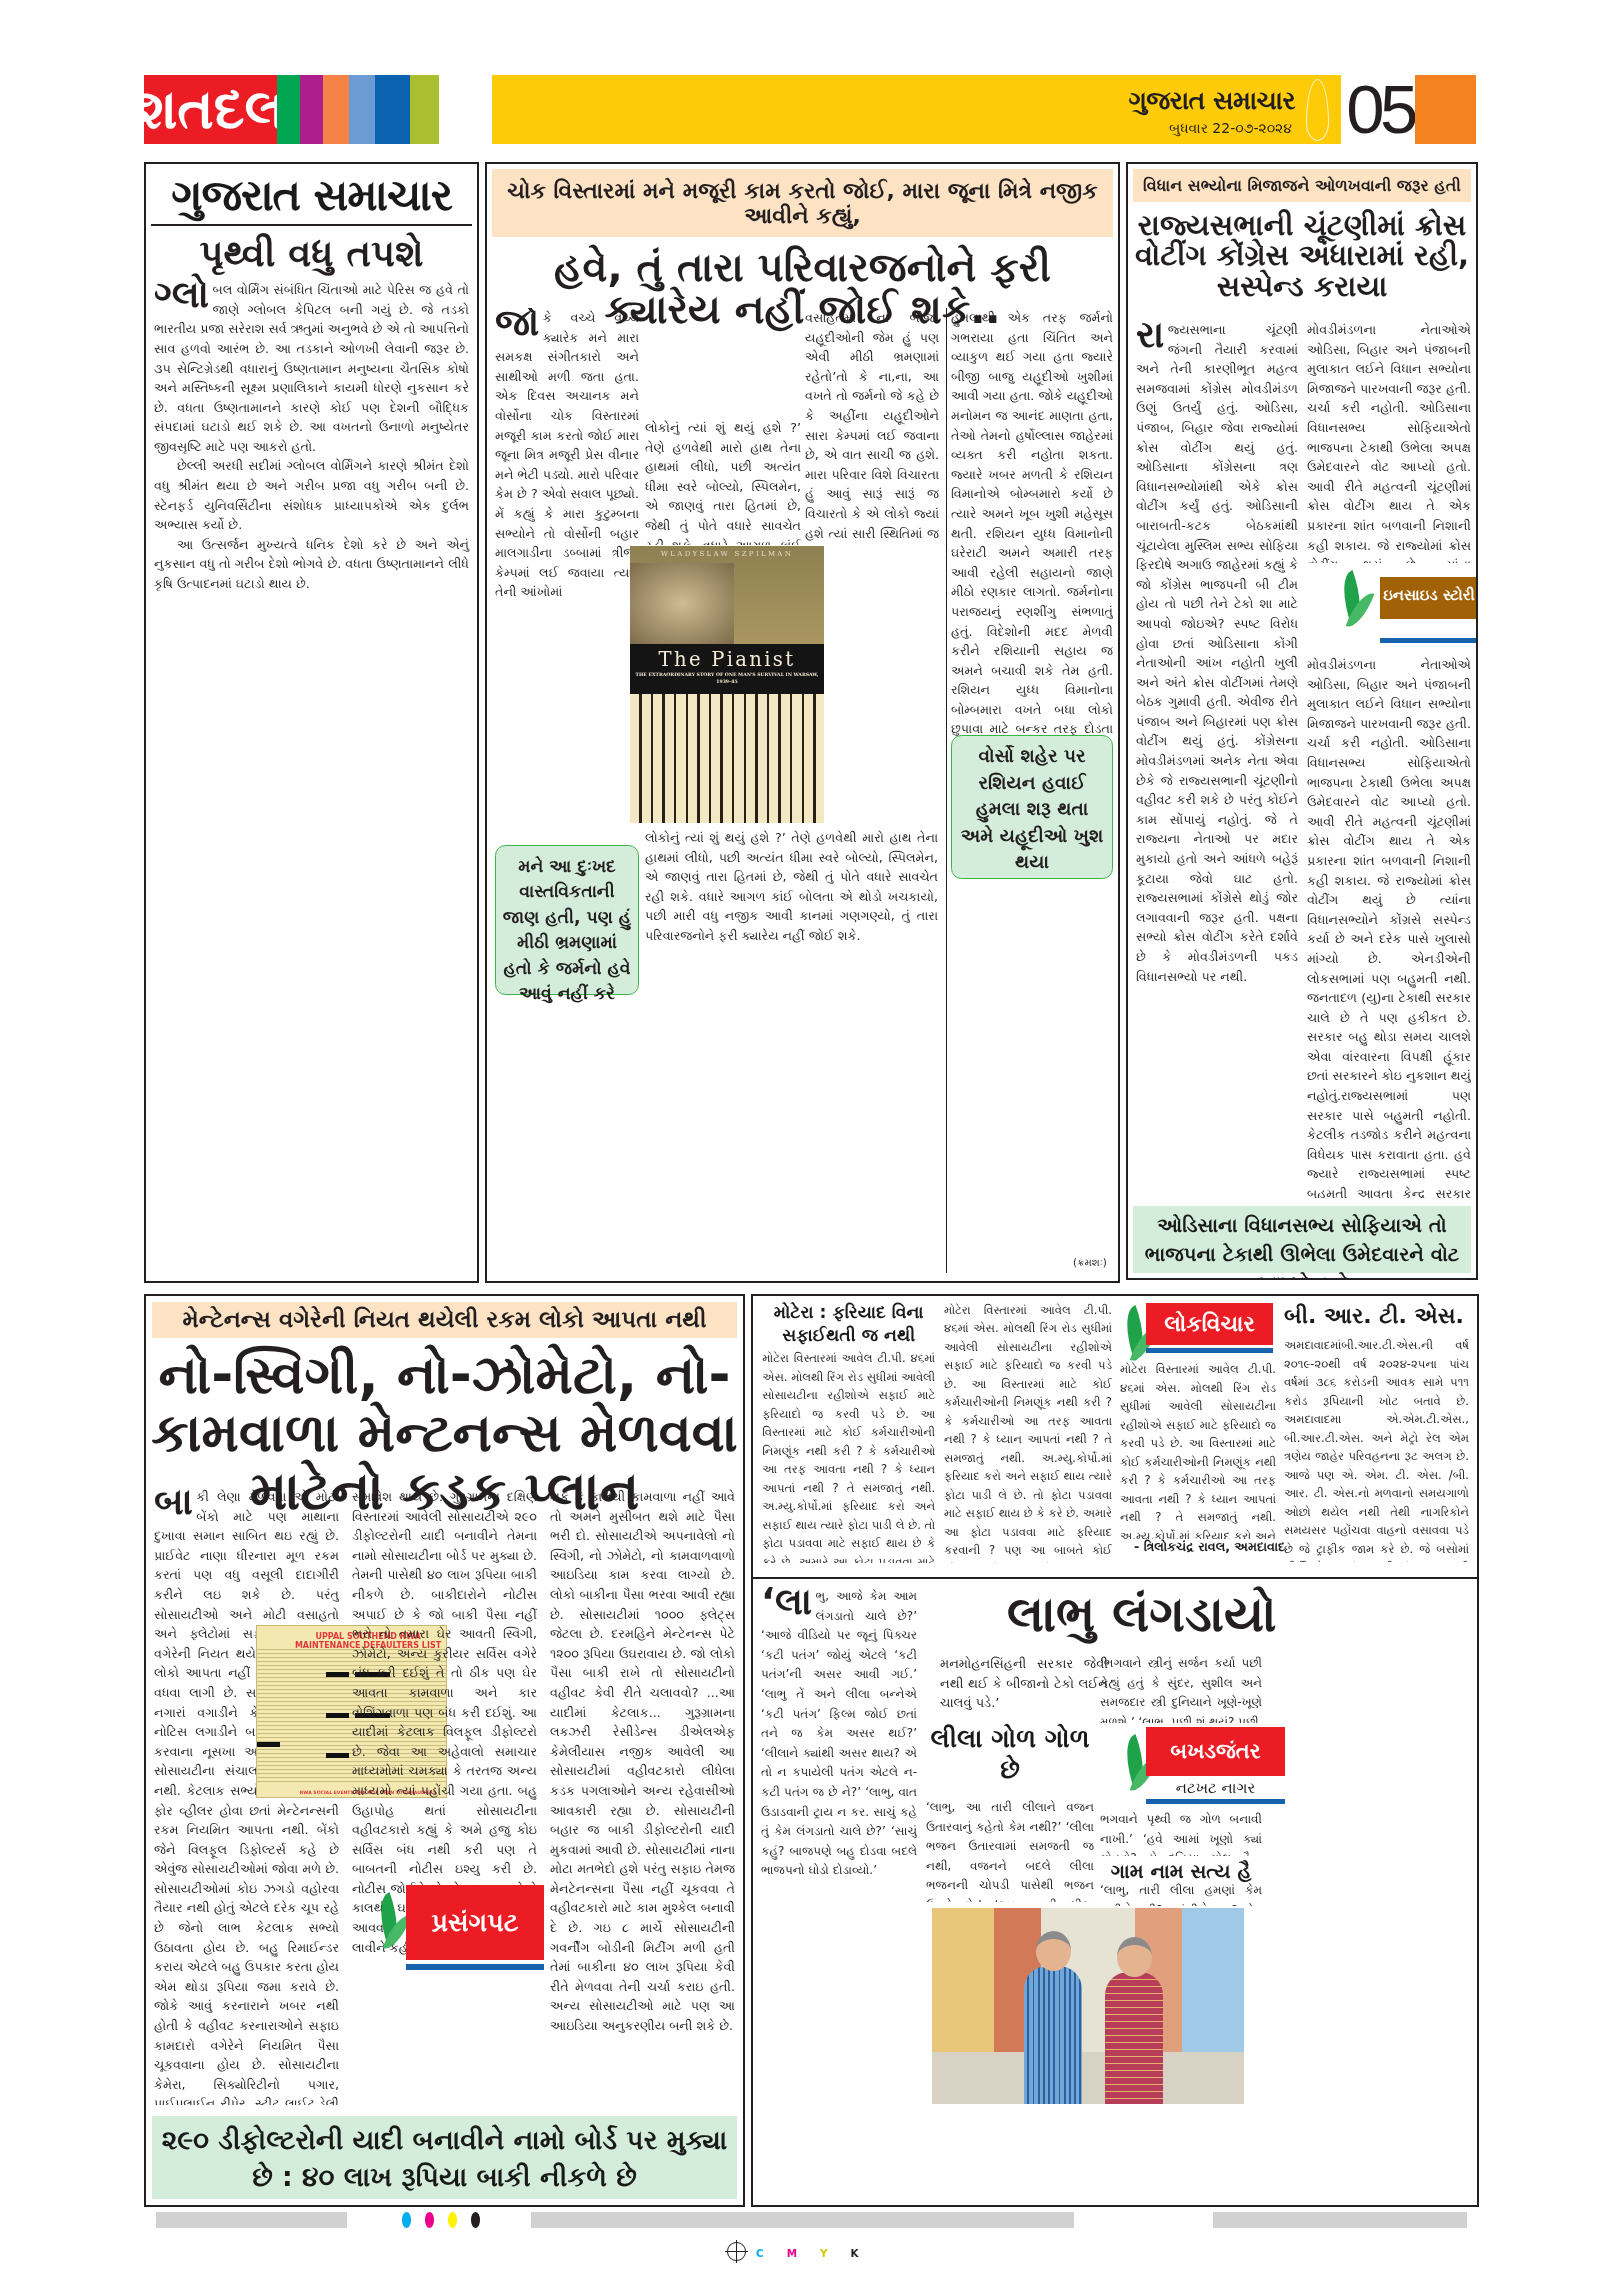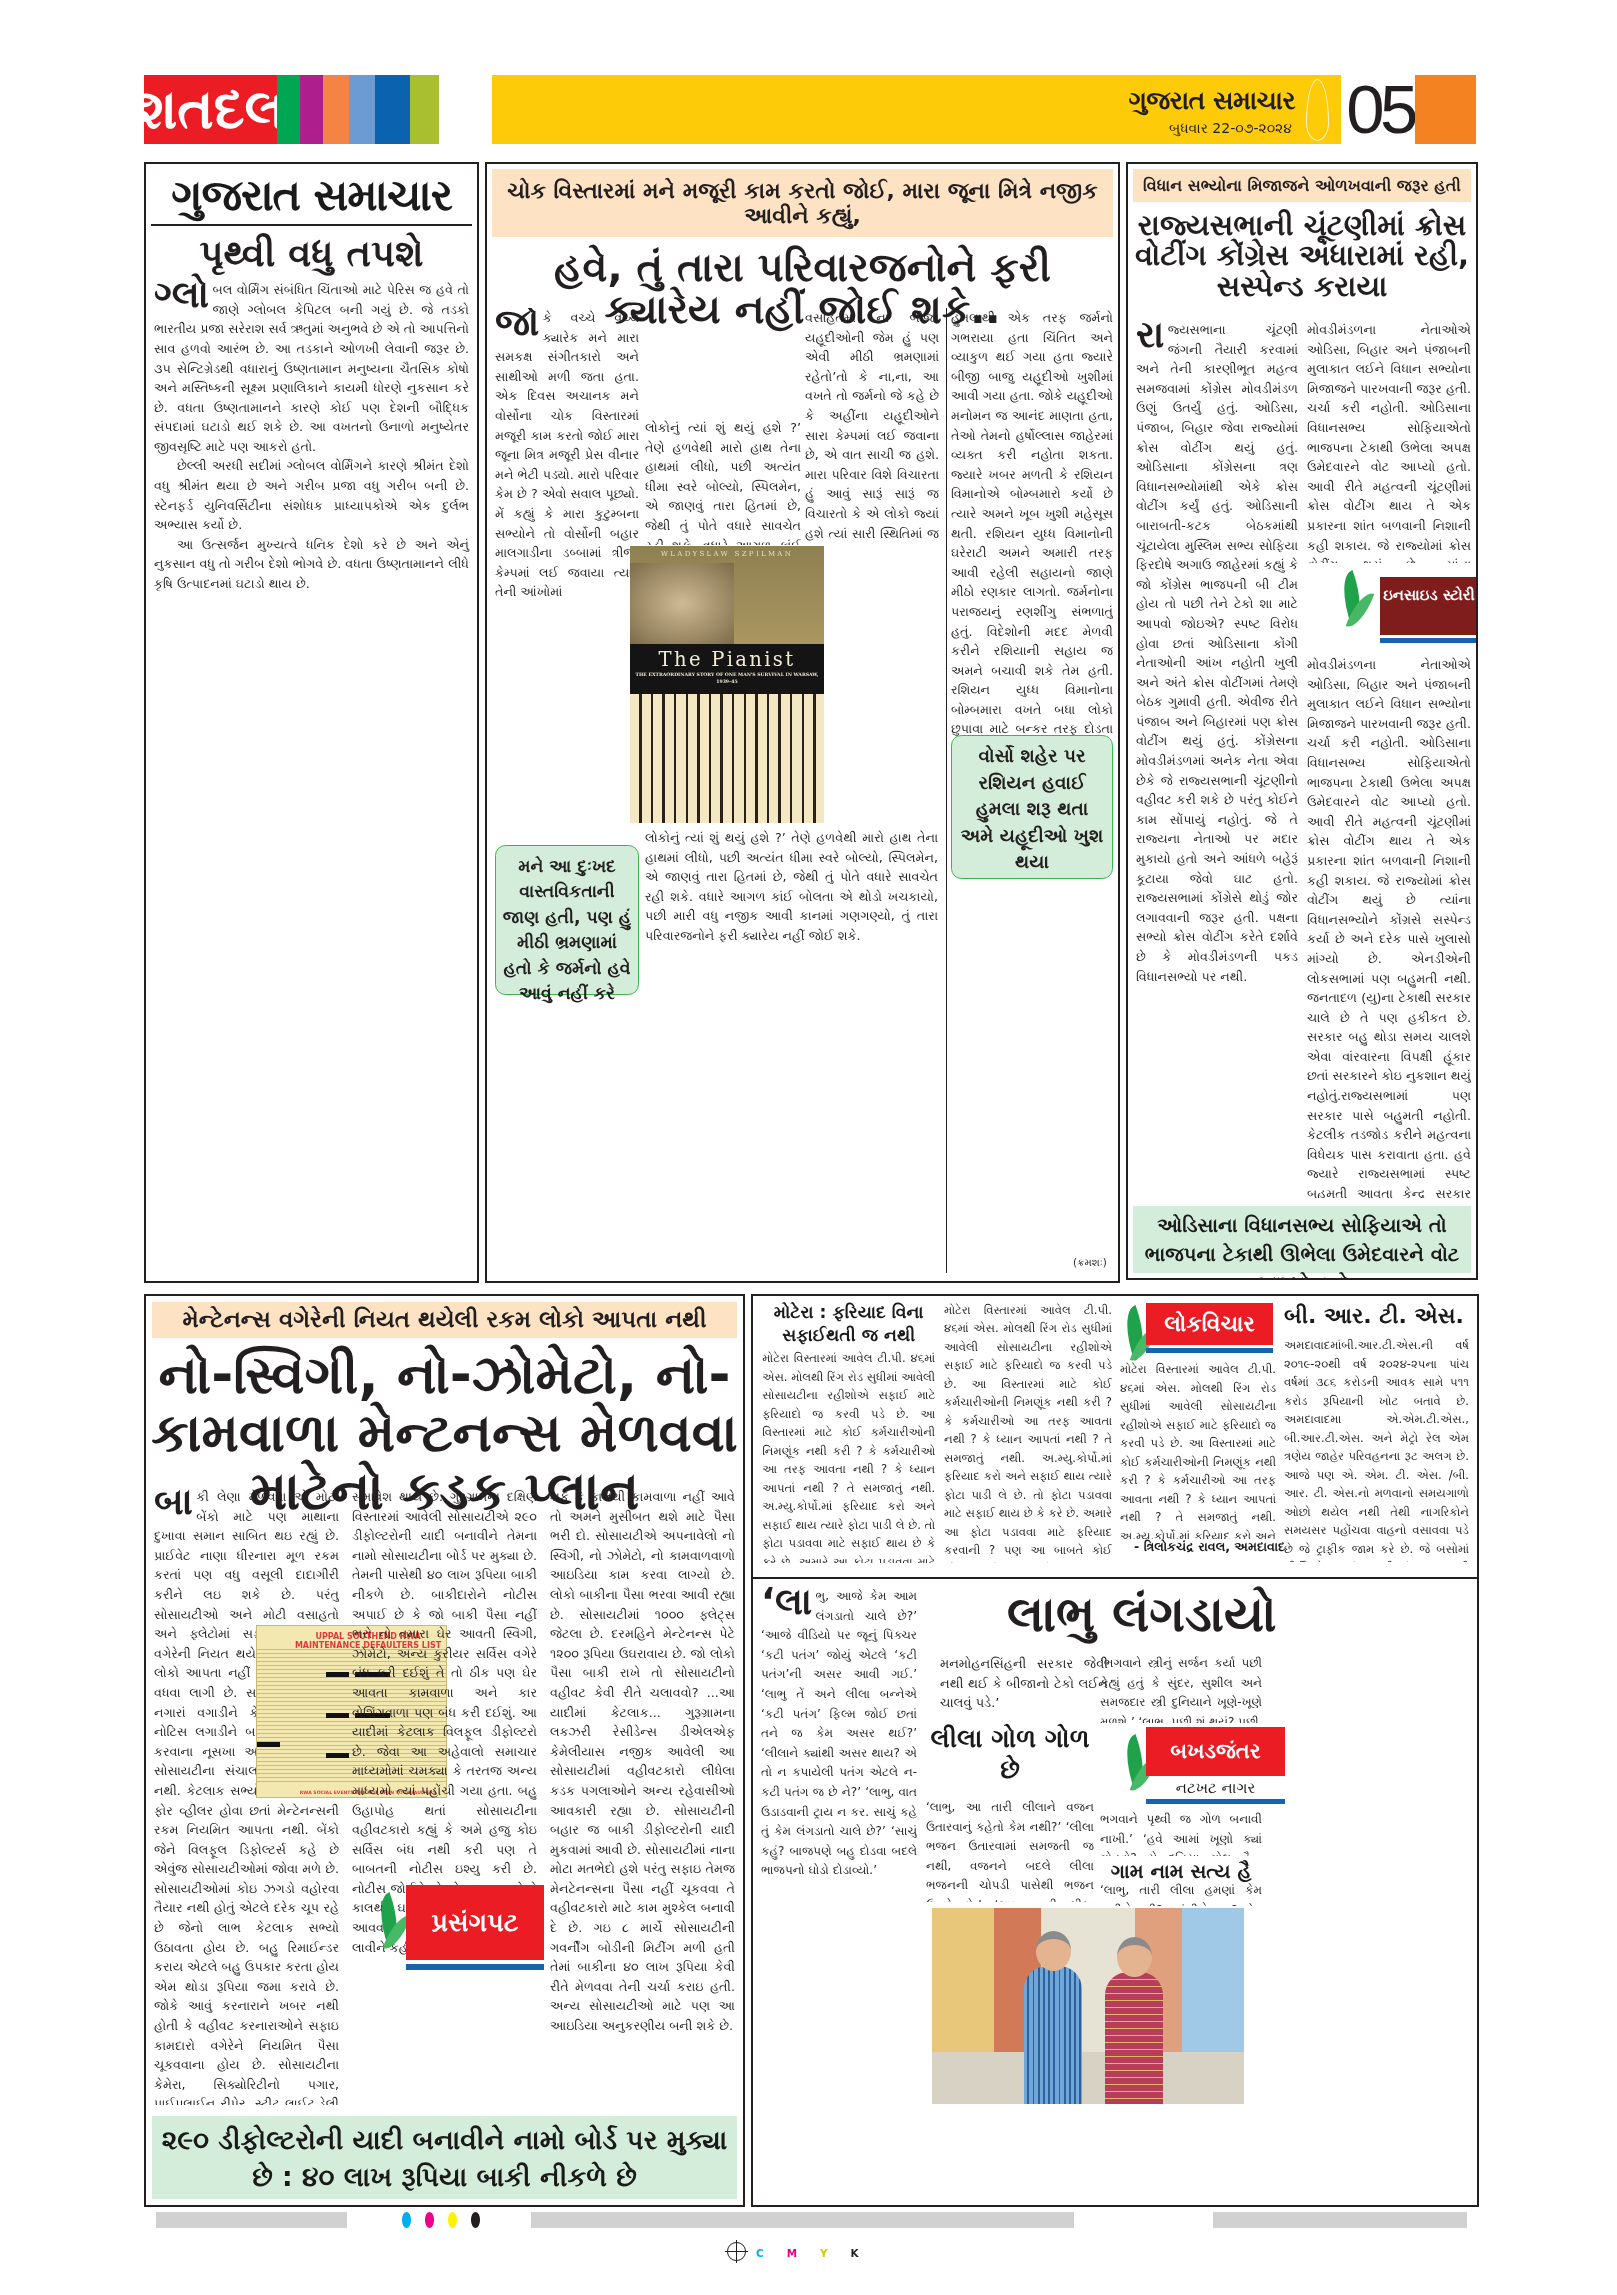--- a/index.html
+++ b/index.html
@@ -60,21 +60,21 @@
   .bookcover .bsub { font-family: "DejaVu Serif", serif; font-size: 4.6px; font-weight: bold; line-height: 7px; }
   .bookcover .keys { position: absolute; left: 0; right: 0; top: 148px; height: 129px; background: repeating-linear-gradient(90deg, #f4e8c4 0 9.2px, #2a2116 9.2px 11.6px); }
 
   .quote-box { position: absolute; background: #d4edda; border: 1.7px solid #3ab54a; border-radius: 10.4px; text-align: center; font-weight: bold; color: #231f20; }
 
   
   #boxC { left: 982px; top: 87px; width: 352px; height: 1118px; }
   #boxC .kicker { margin: 4.6px; padding: 7px 0; font-size: 16px; }
   #boxC .title { font-size: 29px; text-align: center; padding: 3.5px 4.6px; }
   .inside-story { position: absolute; left: 206px; top: 399px; width: 144px; height: 87px; }
-  .inside-story .tag { position: absolute; left: 46px; top: 14px; right: 0; height: 58px; background: #7f1d1d; color: #fff; text-align: center; font-weight: bold; font-size: 15px; line-height: 21px; padding-top: 8px; }
+  .inside-story .tag { position: absolute; left: 46px; top: 14px; right: 0; height: 42px; background: #a16207; color: #fff; text-align: center; font-weight: bold; font-size: 15px; line-height: 21px; padding-top: 8px; }
   .inside-story .bar { position: absolute; left: 46px; right: 0; top: 75px; height: 4.6px; background: #1763ad; }
   #boxC .bottom-quote { position: absolute; left: 4.6px; right: 4.6px; bottom: 4.6px; height: 67px; background: #d4edda; font-weight: bold; font-size: 19.6px; text-align: center; line-height: 29px; padding-top: 4.6px; }
 
   
   #boxD { left: 0; top: 1219px; width: 601px; height: 913px; }
   #boxD .kicker { margin: 5.8px 5.8px 0; padding: 4.6px 0; font-size: 23px; }
   #boxD .title { font-size: 53px; text-align: center; padding: 8px 4.6px 0; line-height: 58px; }
   .rwa-photo { position: absolute; left: 110px; top: 329px; width: 191px; height: 173px; background: #f3e8b0; border: 0.6px solid #c8b978; overflow: hidden; }
   .rwa-photo .t { color: #e03a3e; font-weight: bold; font-size: 8px; text-align: center; padding-top: 5.8px; padding-left: 33px; }
   .rwa-photo .rows { position: absolute; left: 0; right: 0; top: 23px; bottom: 11.6px; background: repeating-linear-gradient(0deg, #f3e8b0 0 3.5px, #c9bc80 3.5px 4px); }

